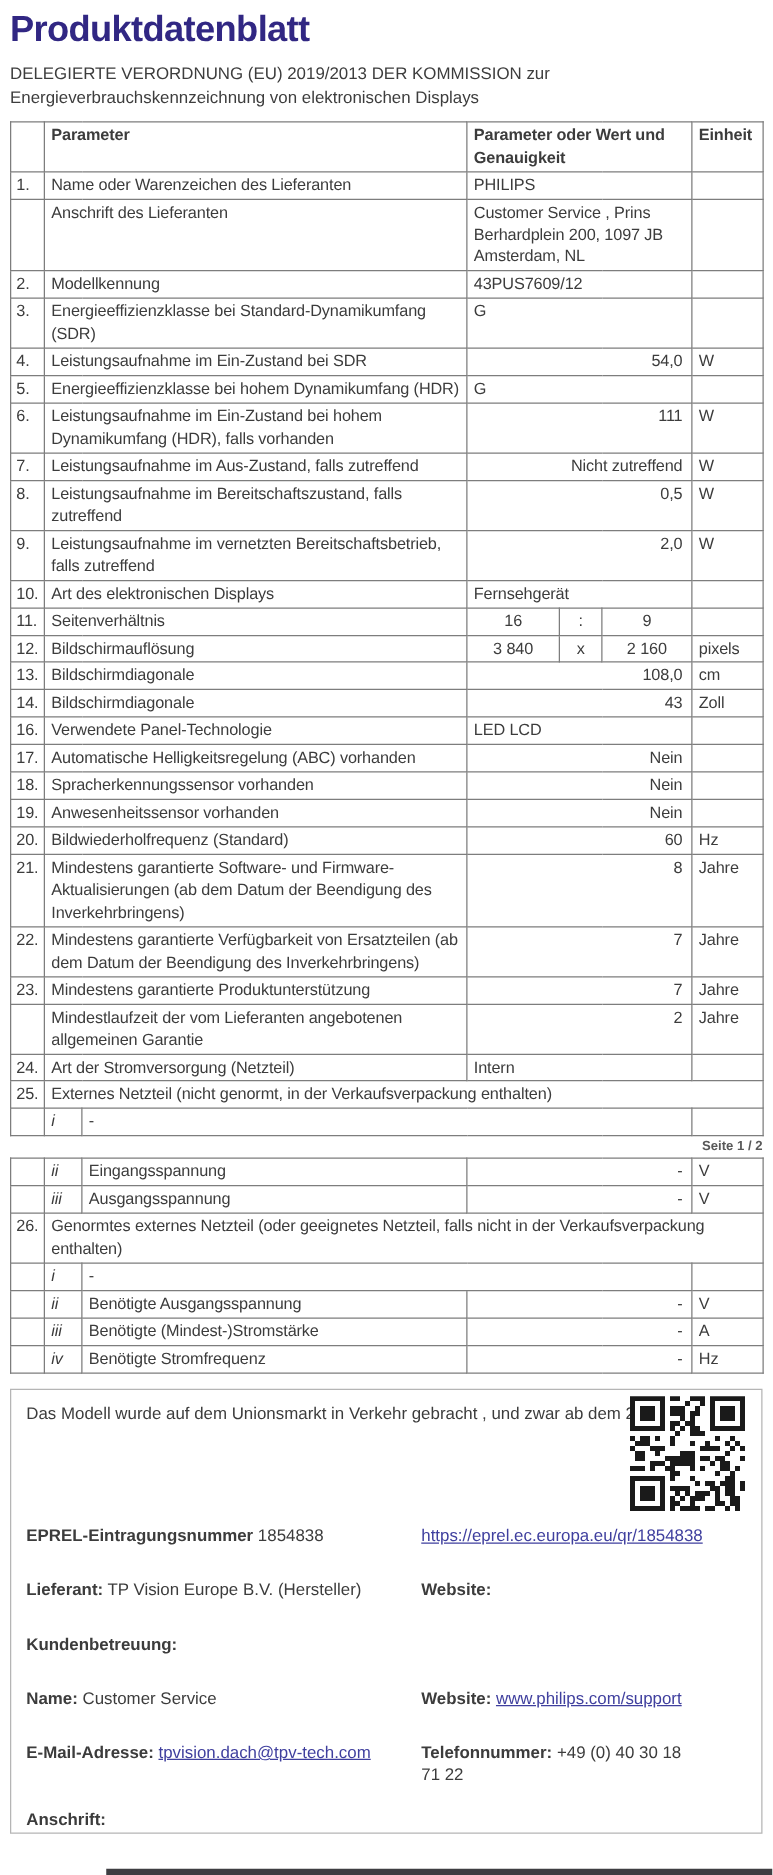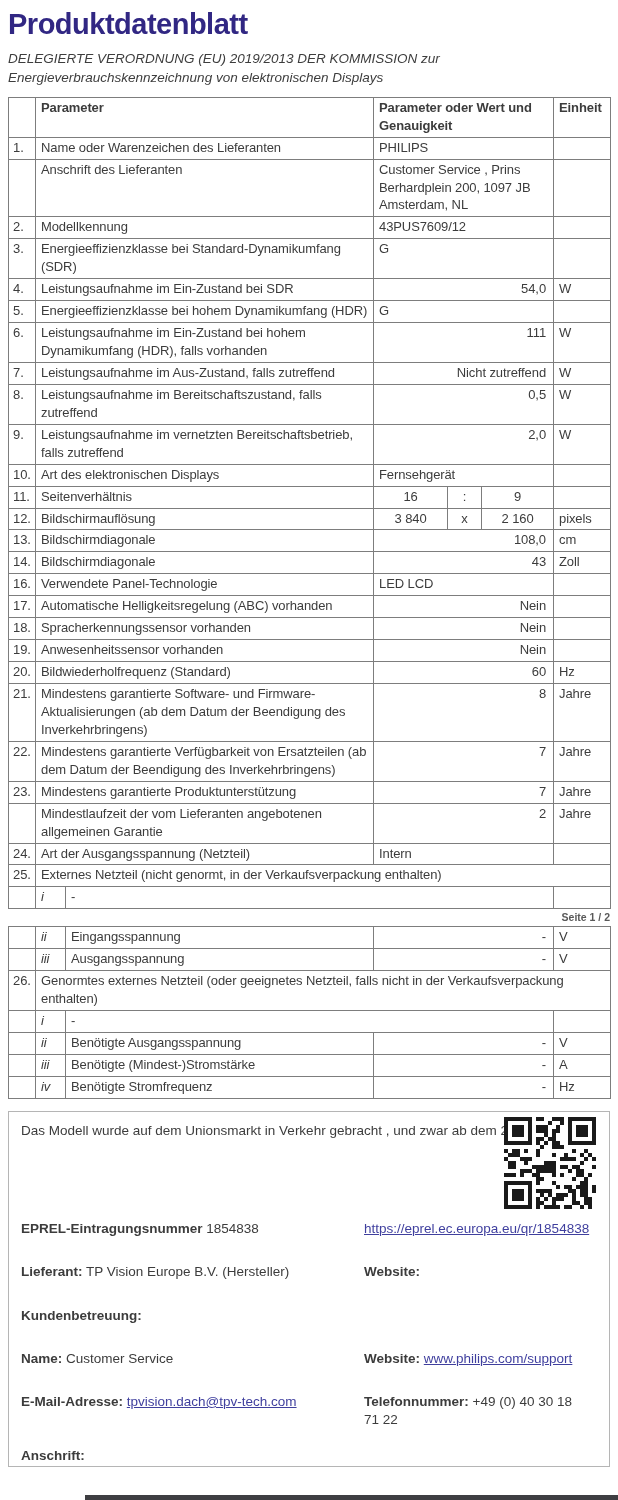--- a/index.html
+++ b/index.html
@@ -9,42 +9,42 @@
   html,body{margin:0;padding:0;}
   body{
     width:618px;height:1500px;background:#ffffff;position:relative;overflow:hidden;
     font-family:"Liberation Sans", sans-serif;color:var(--text);
   }
   .page{padding:6px 8px 0 8px;}
   h1{
     font-size:29px;line-height:1.15;margin:2px 0 9px 0;color:var(--title);
     letter-spacing:-0.5px;font-weight:700;
   }
-  .subtitle div{font-size:13.5px;line-height:1.35;color:#3d3d3d;font-style:italic;}
+  .subtitle div{font-size:13.5px;line-height:1.35;color:#3d3d3d;}
   table{border-collapse:collapse;table-layout:fixed;width:602px;margin-top:10px;}
   table.t2{margin-top:0;}
   td{
     border:1px solid var(--border);padding:1px 5px 2px 5px;font-size:13px;
     line-height:1.38;vertical-align:top;color:var(--text);letter-spacing:-0.1px;overflow:hidden;
   }
   tr.head td{font-weight:700;}
   td.num{padding-left:4px;padding-right:2px;}
   td.subidx{font-style:italic;}
   td.a-right{text-align:right;padding-right:7px;}
   td.a-center{text-align:left;}
   td.c{text-align:center;}
   .page-num{width:602px;text-align:right;font-size:10.5px;color:#595959;margin:2px 0 3px 0;font-weight:bold;}
   .contact-box{
     position:relative;width:602px;border:1px solid #b5b5b5;margin-top:12px;
     height:356px;padding:10px 12px;font-size:13.5px;line-height:1.35;overflow:hidden;
   }
   .notice{white-space:nowrap;}
   .qr{position:absolute;top:5px;right:13px;width:92px;height:92px;background:#fff;}
   .crow{display:flex;margin-top:25px;}
-  .crow .cl{width:343px;flex:none;padding-right:8px;}
+  .crow .cl{width:316px;flex:none;padding-right:8px;}
   .crow .cr{width:226px;flex:none;}
   .b{font-weight:700;}
   a.link{color:var(--link);text-decoration:underline;word-break:break-all;cursor:pointer;}
   .eprel{margin-top:80px;}
   .addr{margin-top:18px;}
   .dark-bar{position:absolute;left:85px;right:0;bottom:0;height:5px;background:var(--bar);}
 </style>
 </head>
 <body>
 
@@ -216,21 +216,21 @@
           <td class="unit">Jahre</td>
         </tr>
         <tr>
           <td class="num"></td>
           <td class="param" colspan="2">Mindestlaufzeit der vom Lieferanten angebotenen allgemeinen Garantie</td>
           <td class="a-right" colspan="3">2</td>
           <td class="unit">Jahre</td>
         </tr>
         <tr>
           <td class="num">24.</td>
-          <td class="param" colspan="2">Art der Ausgangsspannung (Netzteil)</td>
+          <td class="param" colspan="2">Art der Stromversorgung (Netzteil)</td>
           <td class="a-left" colspan="3">Intern</td>
           <td class="unit"></td>
         </tr>
         <tr>
           <td class="num">25.</td>
           <td class="span-text" colspan="6">Externes Netzteil (nicht genormt, in der Verkaufsverpackung enthalten)</td>
         </tr>
         <tr>
           <td class="num"></td>
           <td class="subidx">i</td>

